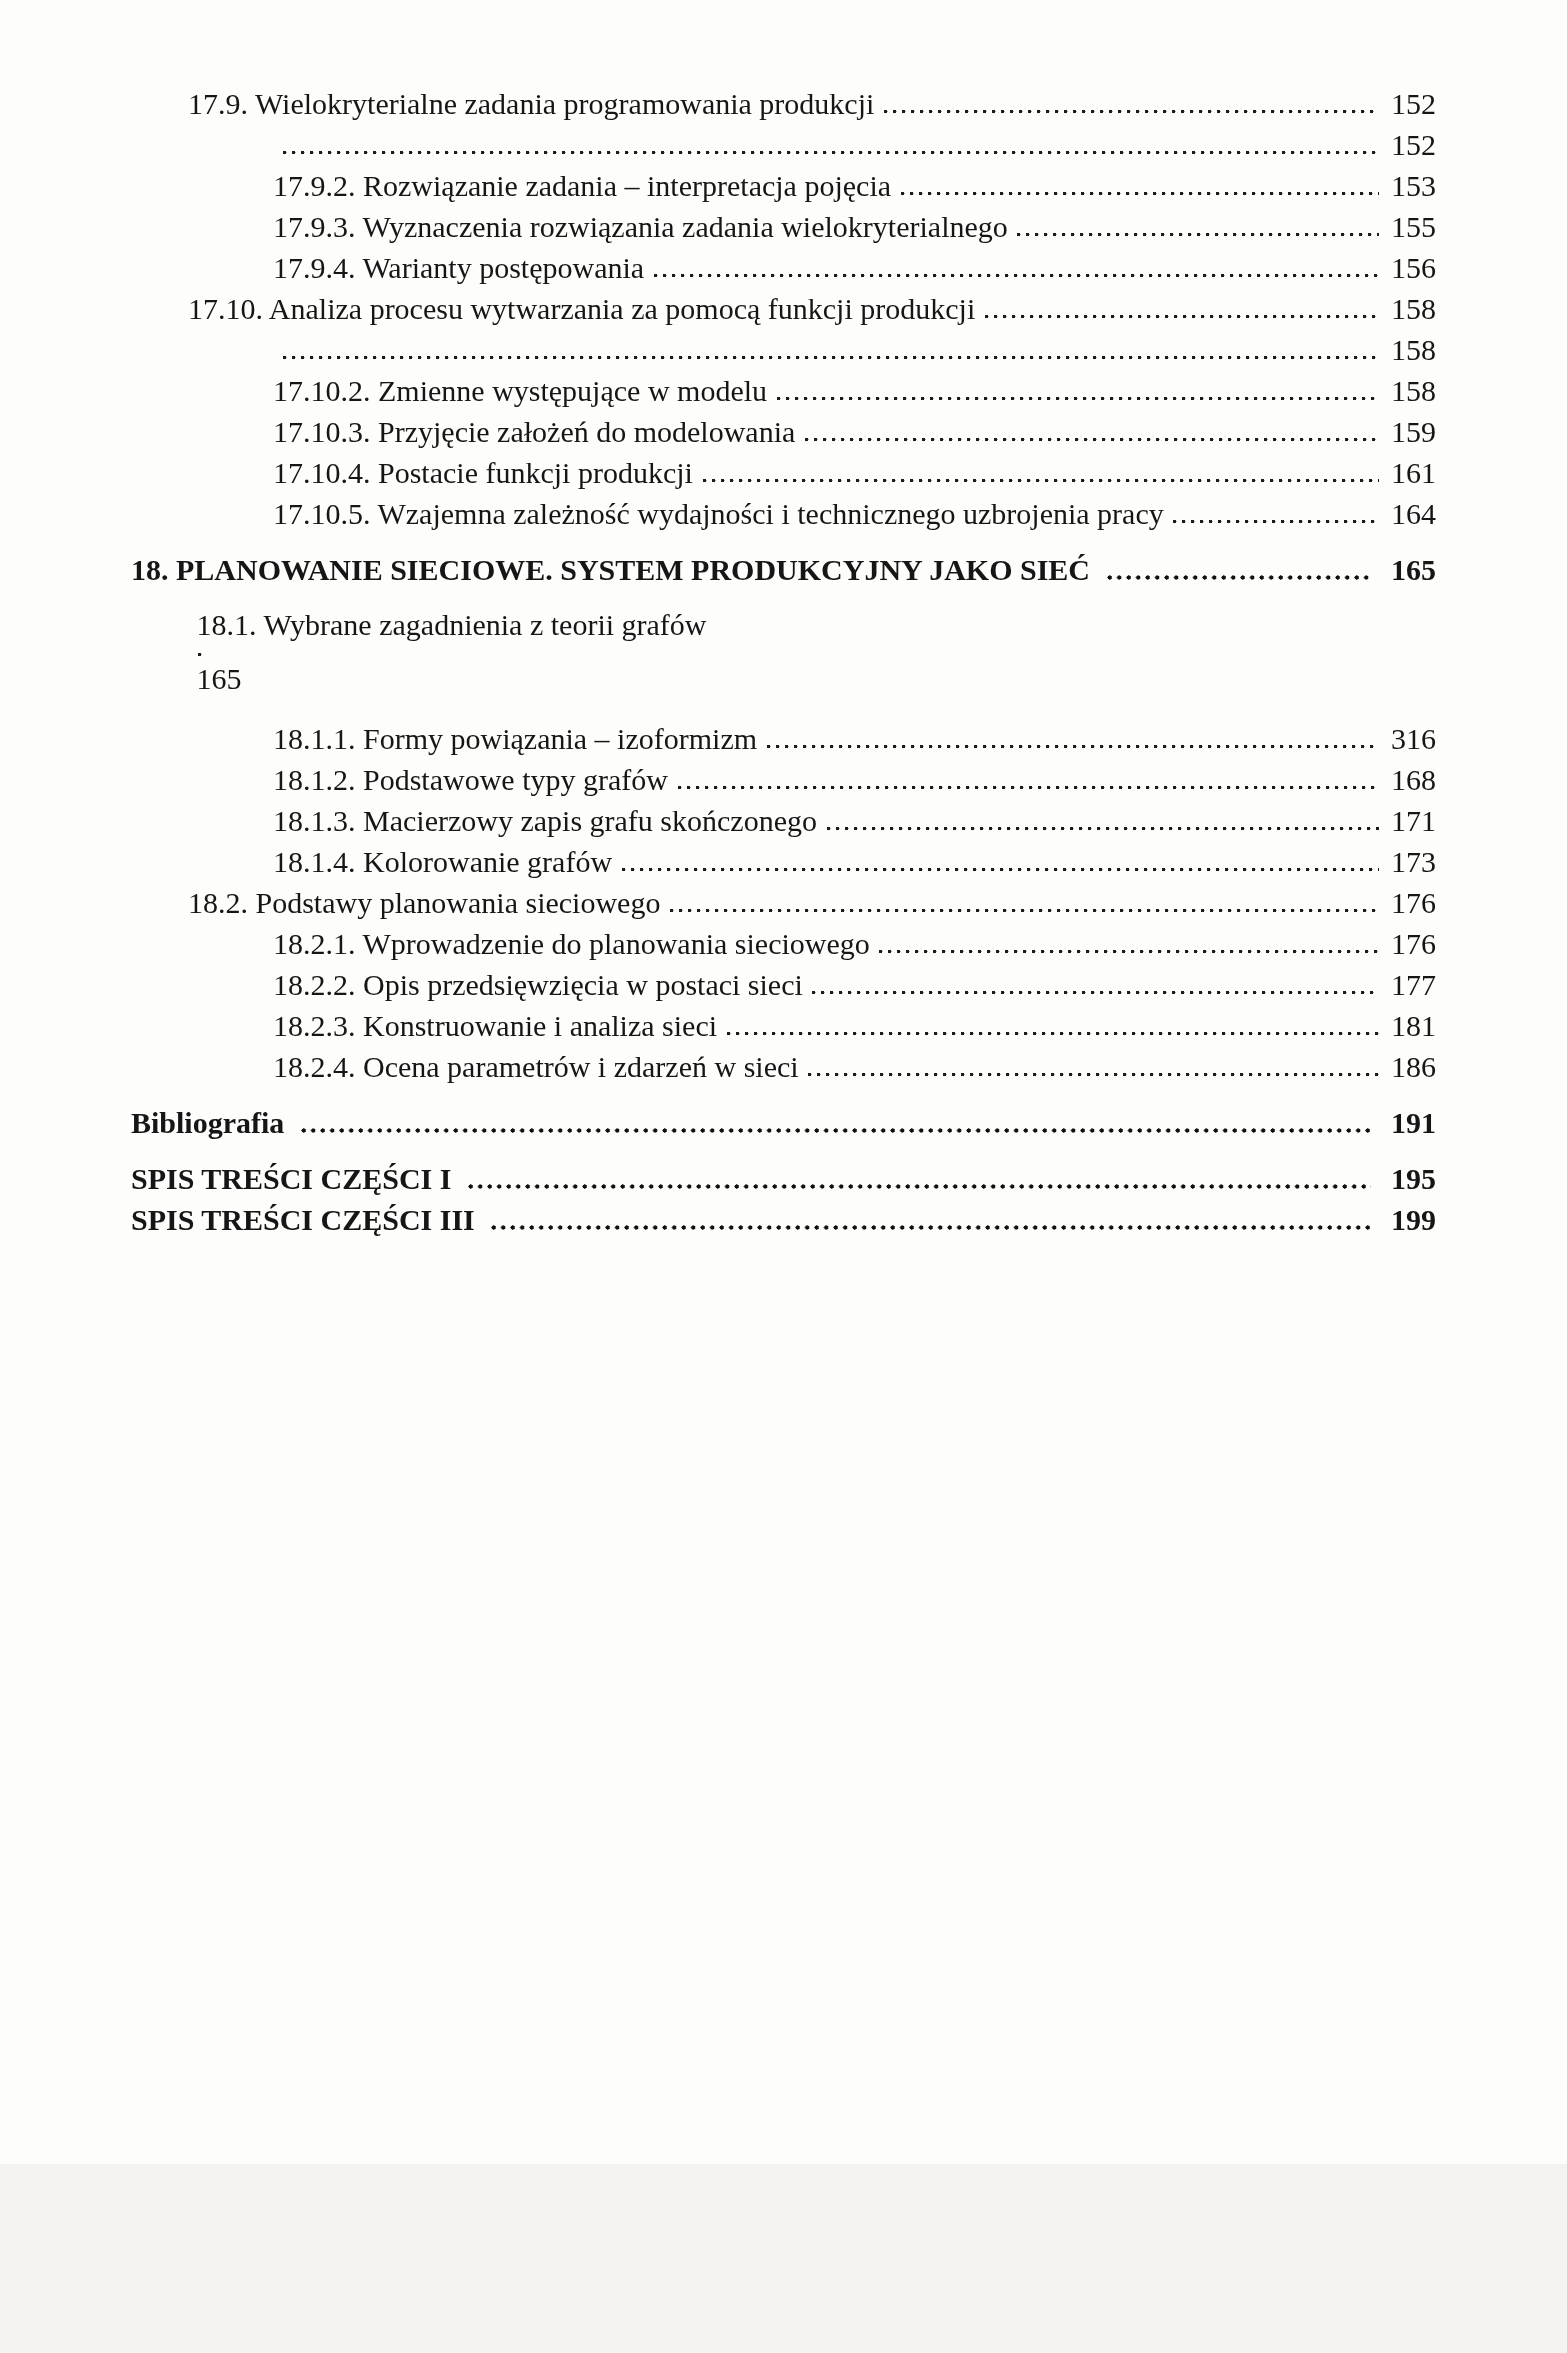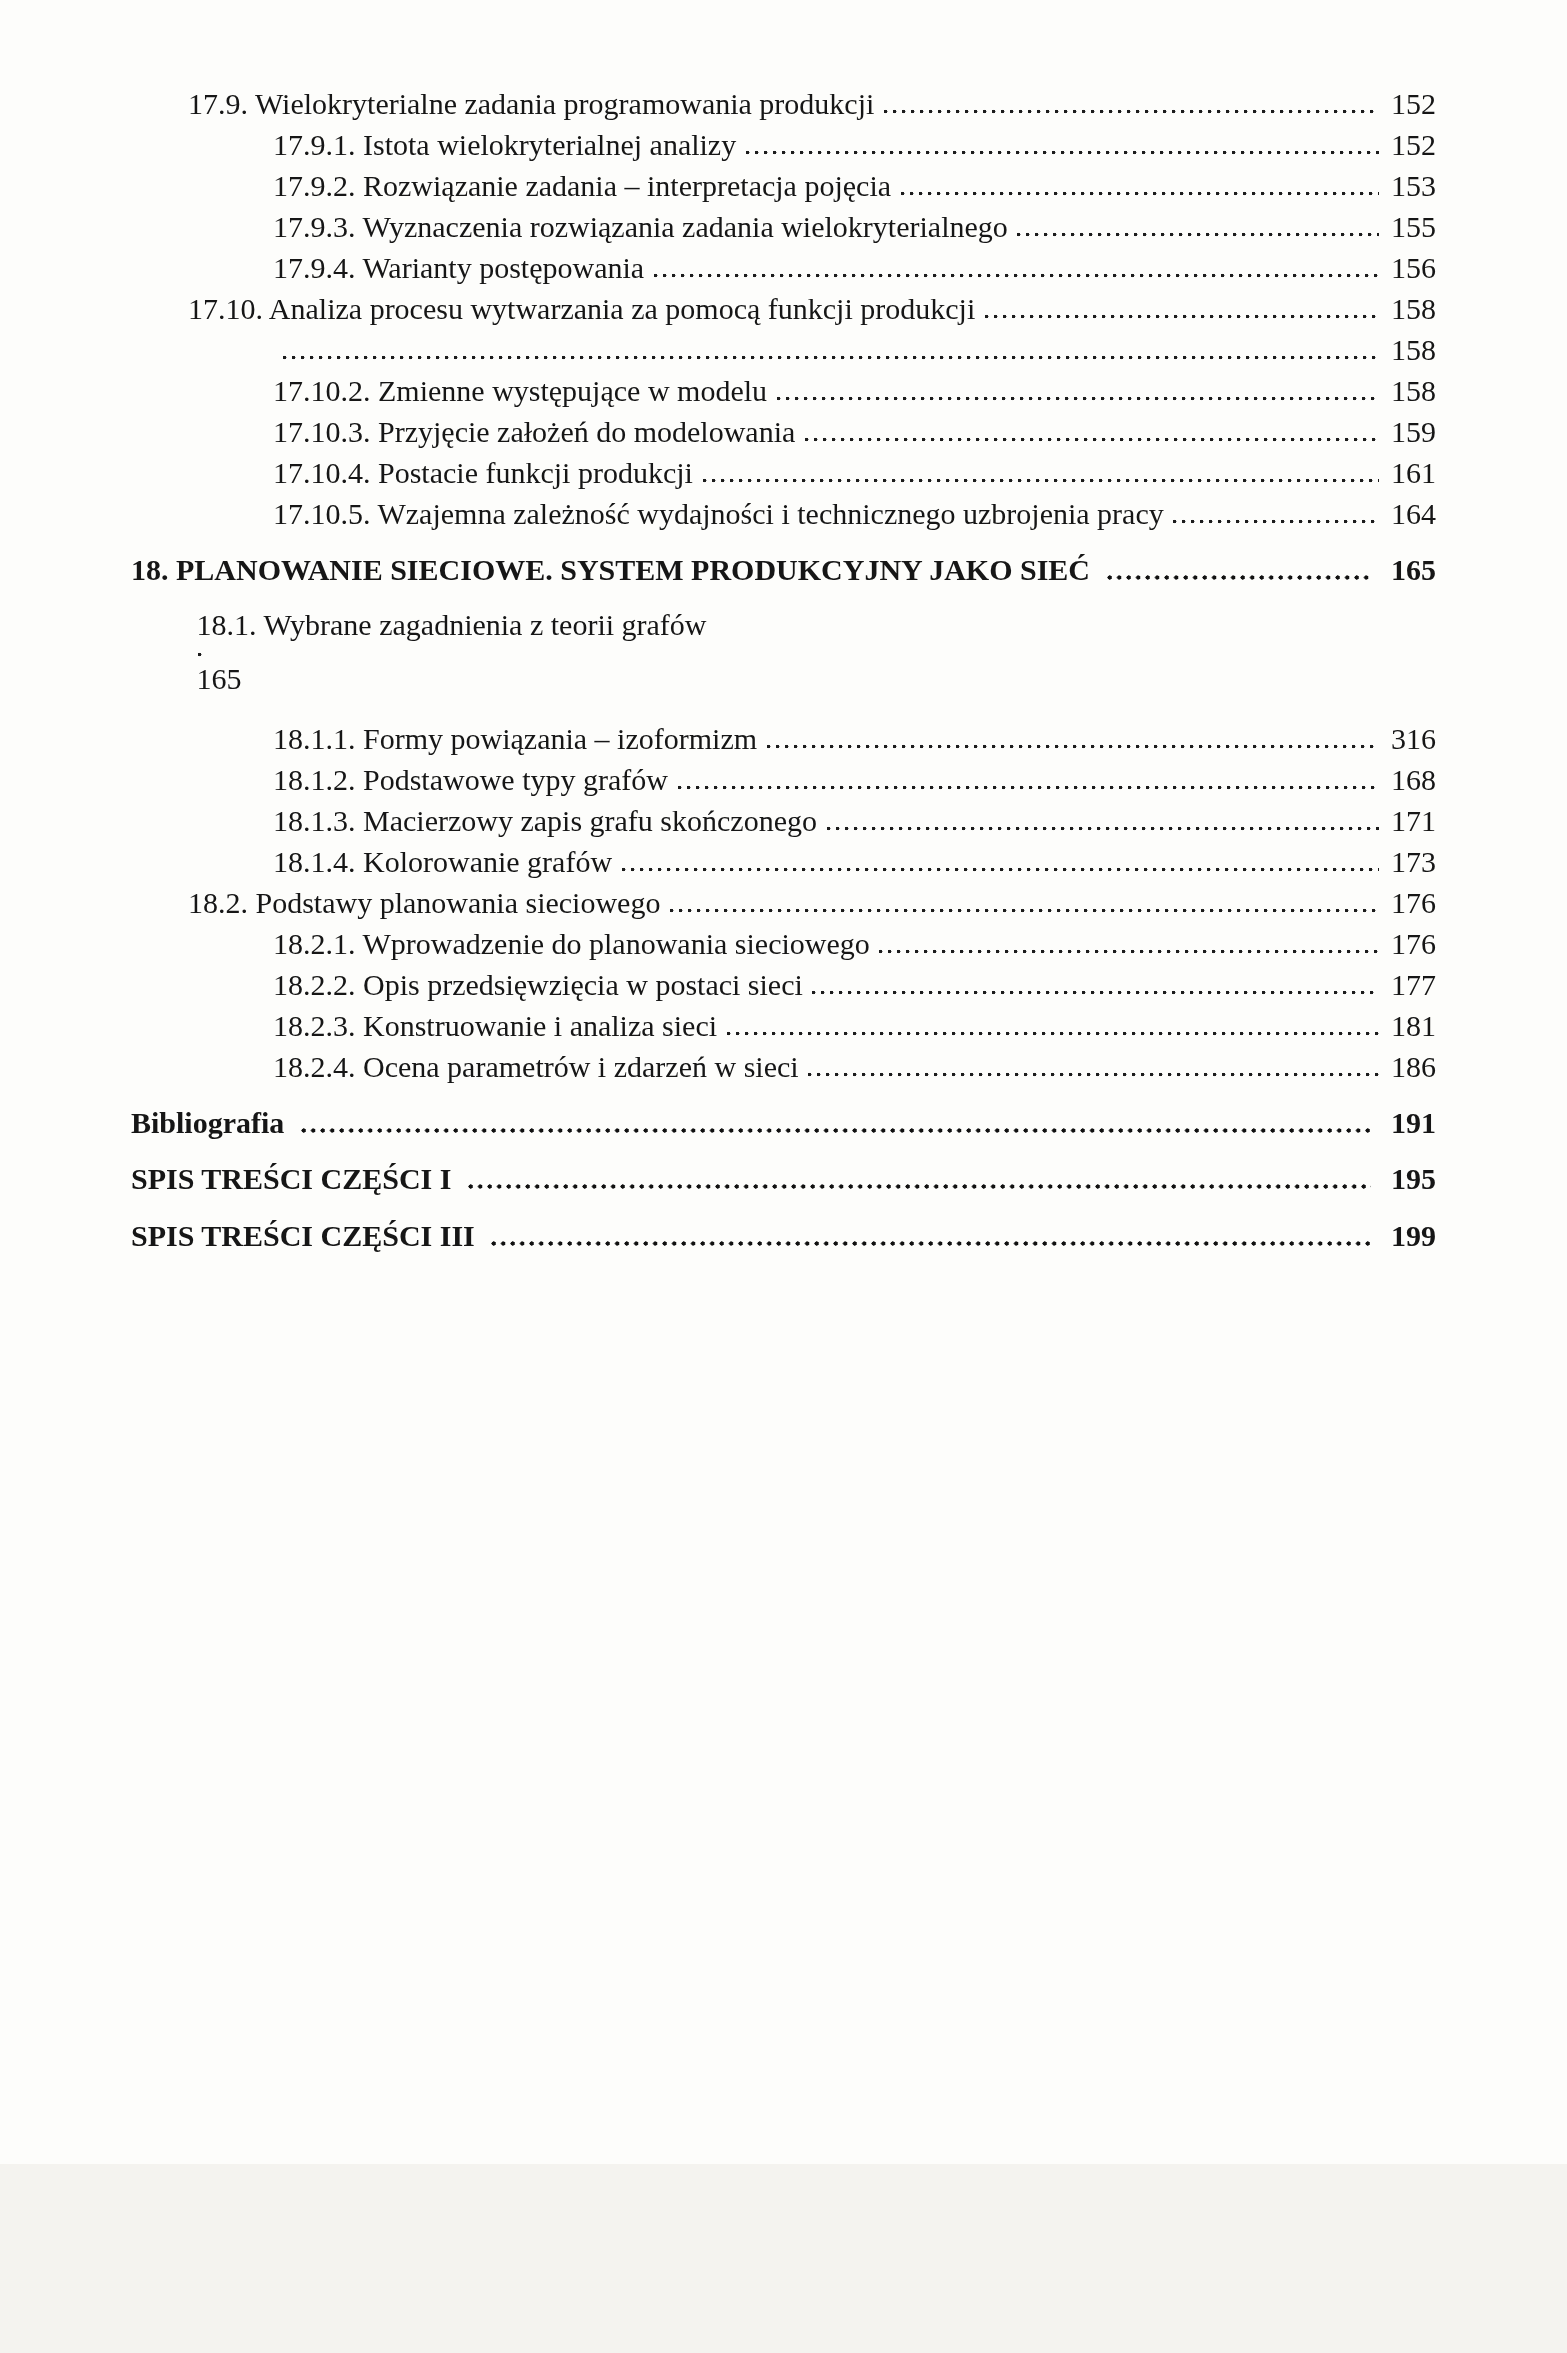--- a/index.html
+++ b/index.html
@@ -26,21 +26,21 @@
   .toc-row {
     display: flex;
     align-items: baseline;
   }
   .indent-0 { padding-left: 131px; gap: 8px; }
   .indent-1 { padding-left: 188px; }
   .indent-2 { padding-left: 273px; }
   .bold { font-weight: bold; }
   .space-lg { margin-top: 14.7px; }
   .space-md { margin-top: 14px; flex-direction: column; }
-  .space-sm { margin-top: 16px; }
+  .space-sm { margin-top: 0; }
   .toc-title {
     white-space: nowrap;
     flex: 0 1 auto;
   }
   .leader {
     flex: 1 1 12px;
     min-width: 10.4px;
     height: 5.2px;
     margin: 0 12px 1.7px 8.6px;
     background-image: radial-gradient(circle at 2.6px 2.6px, #1c1c1c 1.6px, rgba(0,0,0,0) 2.1px);
@@ -61,21 +61,20 @@
 <body>
 
 <div class="sheet">
   <div id="toc-list">
       <div class="toc-row indent-1">
     <span class="toc-title">17.9. Wielokryterialne zadania programowania produkcji</span>
     <span class="leader"></span>
     <span class="page-num">152</span>
   </div>
       <div class="toc-row indent-2">
-    <span class="toc-title">17.9.1. Istota wielokryterialnej analizy</span>
     <span class="leader"></span>
     <span class="page-num">152</span>
   </div>
       <div class="toc-row indent-2">
     <span class="toc-title">17.9.2. Rozwiązanie zadania – interpretacja pojęcia</span>
     <span class="leader"></span>
     <span class="page-num">153</span>
   </div>
       <div class="toc-row indent-2">
     <span class="toc-title">17.9.3. Wyznaczenia rozwiązania zadania wielokryterialnego</span>

